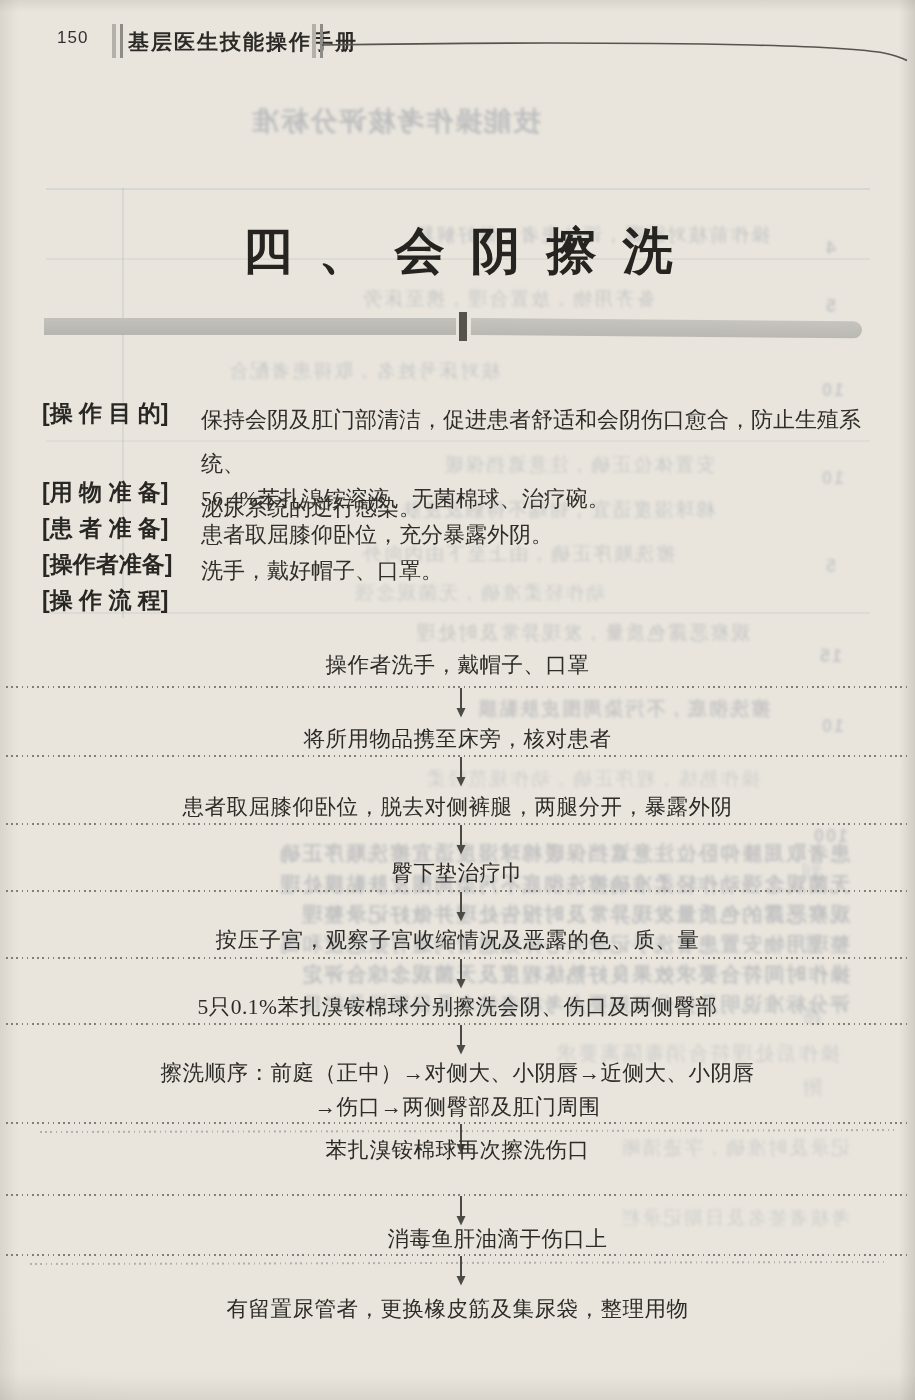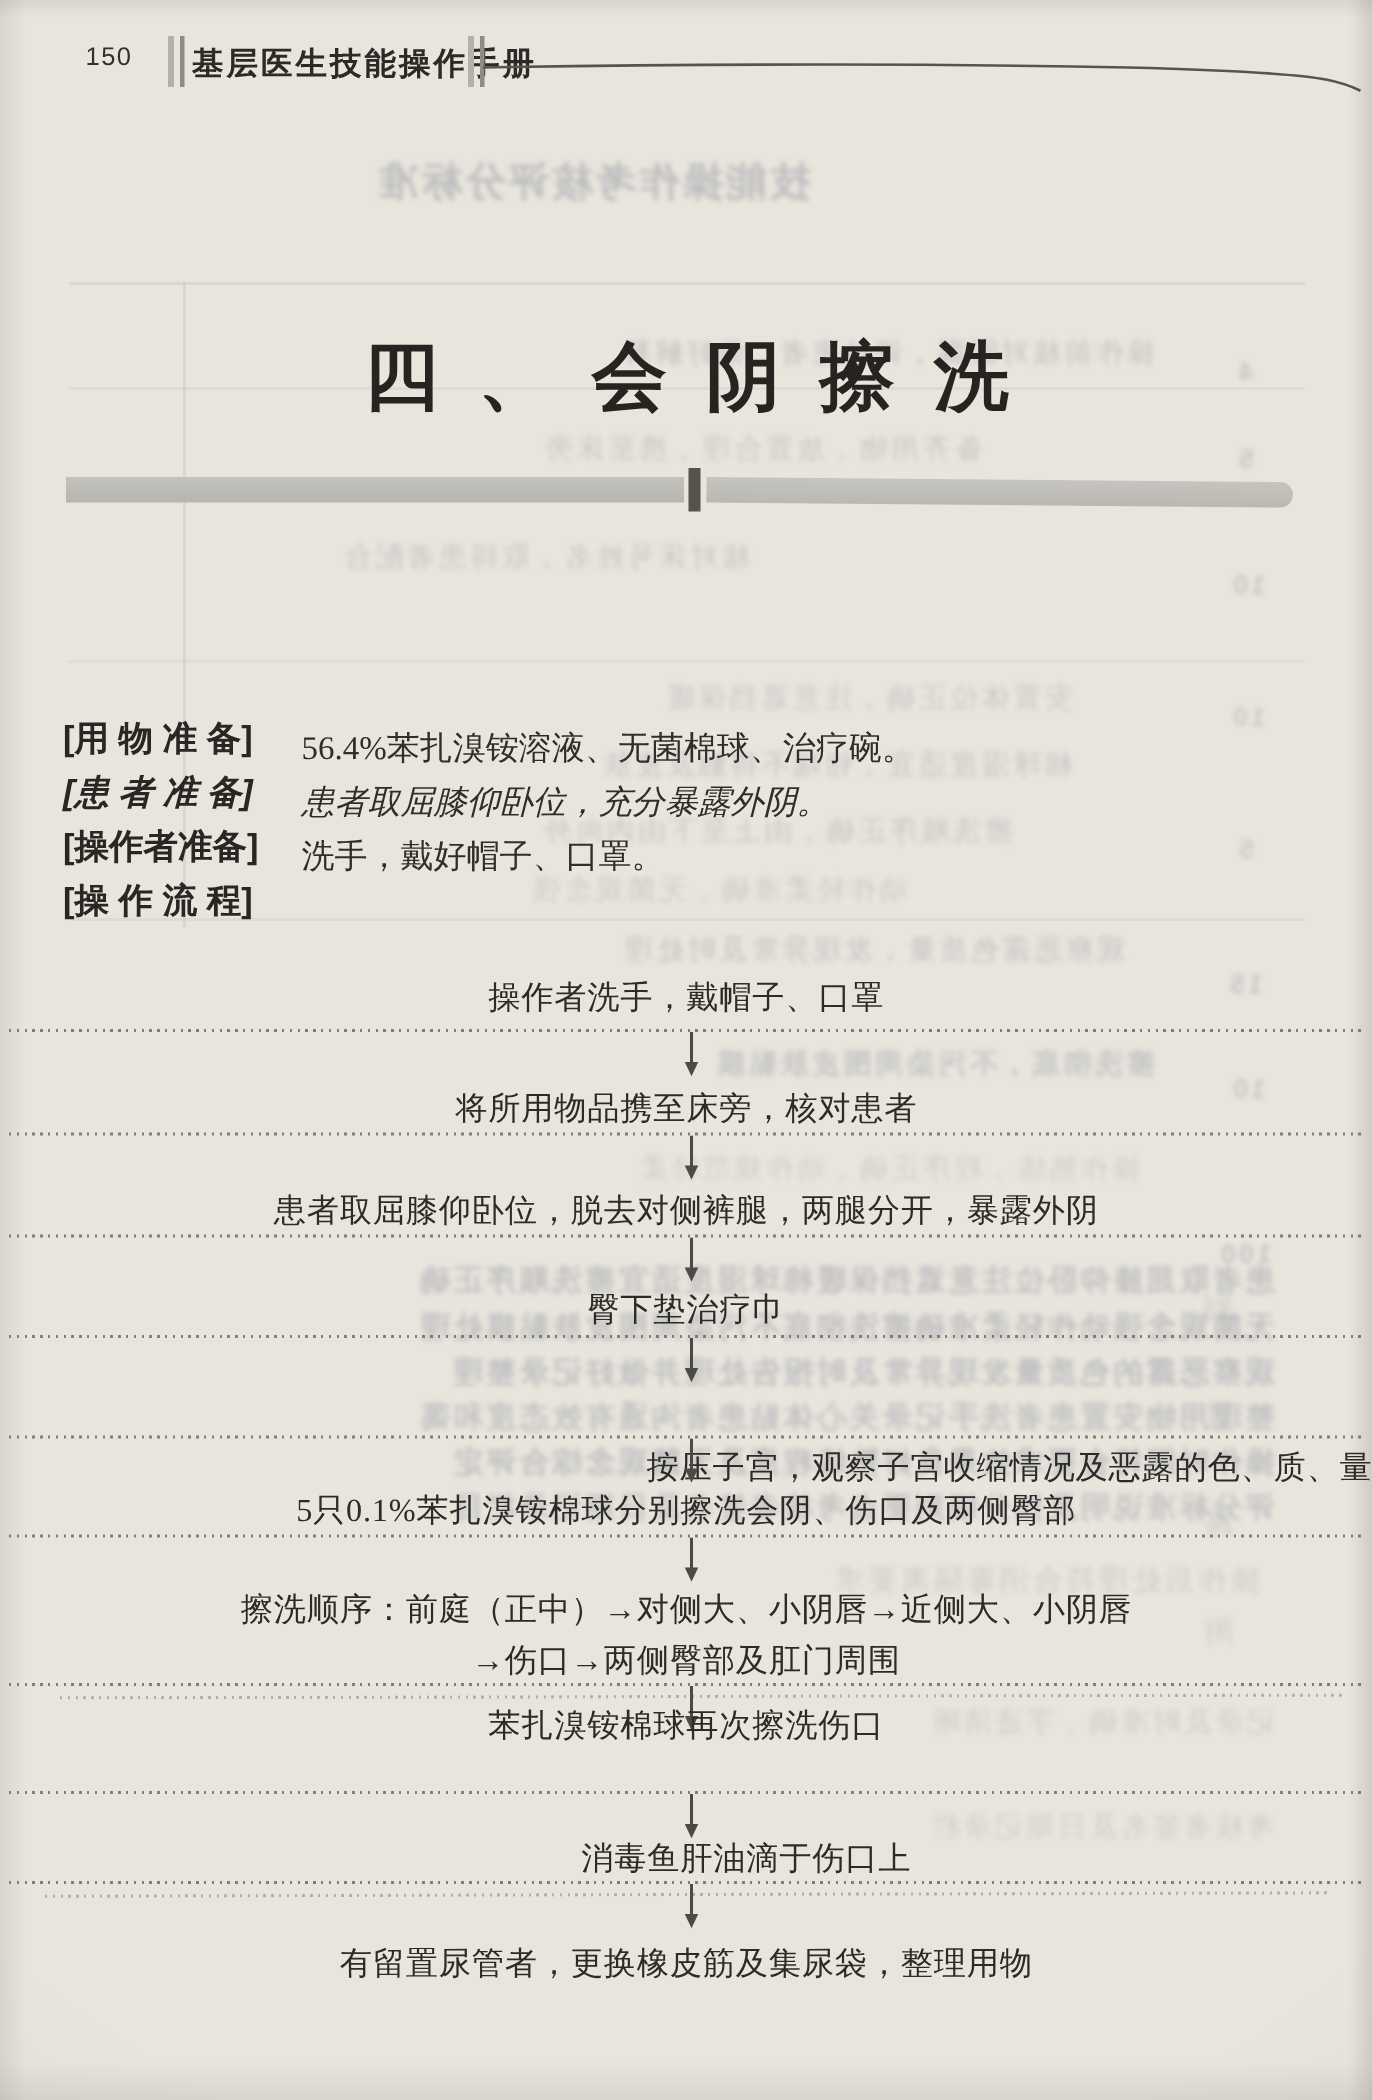--- a/index.html
+++ b/index.html
@@ -112,25 +112,30 @@
     </span>
   <svg class="hdr-rule" width="586" height="26" viewBox="0 0 586 26">
     <path d="M0 9 C150 6.5, 310 6.5, 430 9 C490 10.5, 540 13, 562 17 C572 19, 580 22, 585 24.5" fill="none" stroke="#56544e" stroke-width="1.7"></path>
   </svg>
 
   <div class="title">四、会阴擦洗</div>
   <div class="deco-left"></div>
   <div class="deco-tick"></div>
   <div class="deco-right"></div>
 
+  <div class="info-row" style="top:398px;">
+    <span class="info-label">[操 作 目 的]</span>
+    <span class="info-text">保持会阴及肛门部清洁，促进患者舒适和会阴伤口愈合，防止生殖系统、
+泌尿系统的逆行感染。</span>
+  </div>
   <div class="info-row" style="top:477px;">
     <span class="info-label">[用 物 准 备]</span>
     <span class="info-text">56.4%苯扎溴铵溶液、无菌棉球、治疗碗。</span>
   </div>
-  <div class="info-row" style="top:513px;font-style:italic;">
+  <div class="info-row" style="top:513px;">
     <span class="info-label">[患 者 准 备]</span>
     <span class="info-text">患者取屈膝仰卧位，充分暴露外阴。</span>
   </div>
   <div class="info-row" style="top:549px;">
     <span class="info-label">[操作者准备]</span>
     <span class="info-text">洗手，戴好帽子、口罩。</span>
   </div>
   <div class="info-row" style="top:585px;">
     <span class="info-label">[操 作 流 程]</span>
     <span class="info-text"></span>
@@ -157,21 +162,21 @@
       <polygon points="3.5,20 12.5,20 8,29.5" fill="#4c4a45"></polygon>
     </svg>
 
   <div class="step" style="top:856px;">臀下垫治疗巾</div>
   <div class="sep" style="top:890px;"></div>
   <svg class="arrow" style="left:453px;top:892px;" viewBox="0 0 16 30">
       <line x1="8" y1="0" x2="8" y2="21" stroke="#4c4a45" stroke-width="2"></line>
       <polygon points="3.5,20 12.5,20 8,29.5" fill="#4c4a45"></polygon>
     </svg>
 
-  <div class="step" style="top:961px;text-align:right;">按压子宫，观察子宫收缩情况及恶露的色、质、量</div>
+  <div class="step" style="top:923px;">按压子宫，观察子宫收缩情况及恶露的色、质、量</div>
   <div class="sep" style="top:957px;"></div>
   <svg class="arrow" style="left:453px;top:959px;" viewBox="0 0 16 30">
       <line x1="8" y1="0" x2="8" y2="21" stroke="#4c4a45" stroke-width="2"></line>
       <polygon points="3.5,20 12.5,20 8,29.5" fill="#4c4a45"></polygon>
     </svg>
 
   <div class="step" style="top:990px;">5只0.1%苯扎溴铵棉球分别擦洗会阴、伤口及两侧臀部</div>
   <div class="sep" style="top:1023px;"></div>
   <svg class="arrow" style="left:453px;top:1025px;" viewBox="0 0 16 30">
       <line x1="8" y1="0" x2="8" y2="21" stroke="#4c4a45" stroke-width="2"></line>

